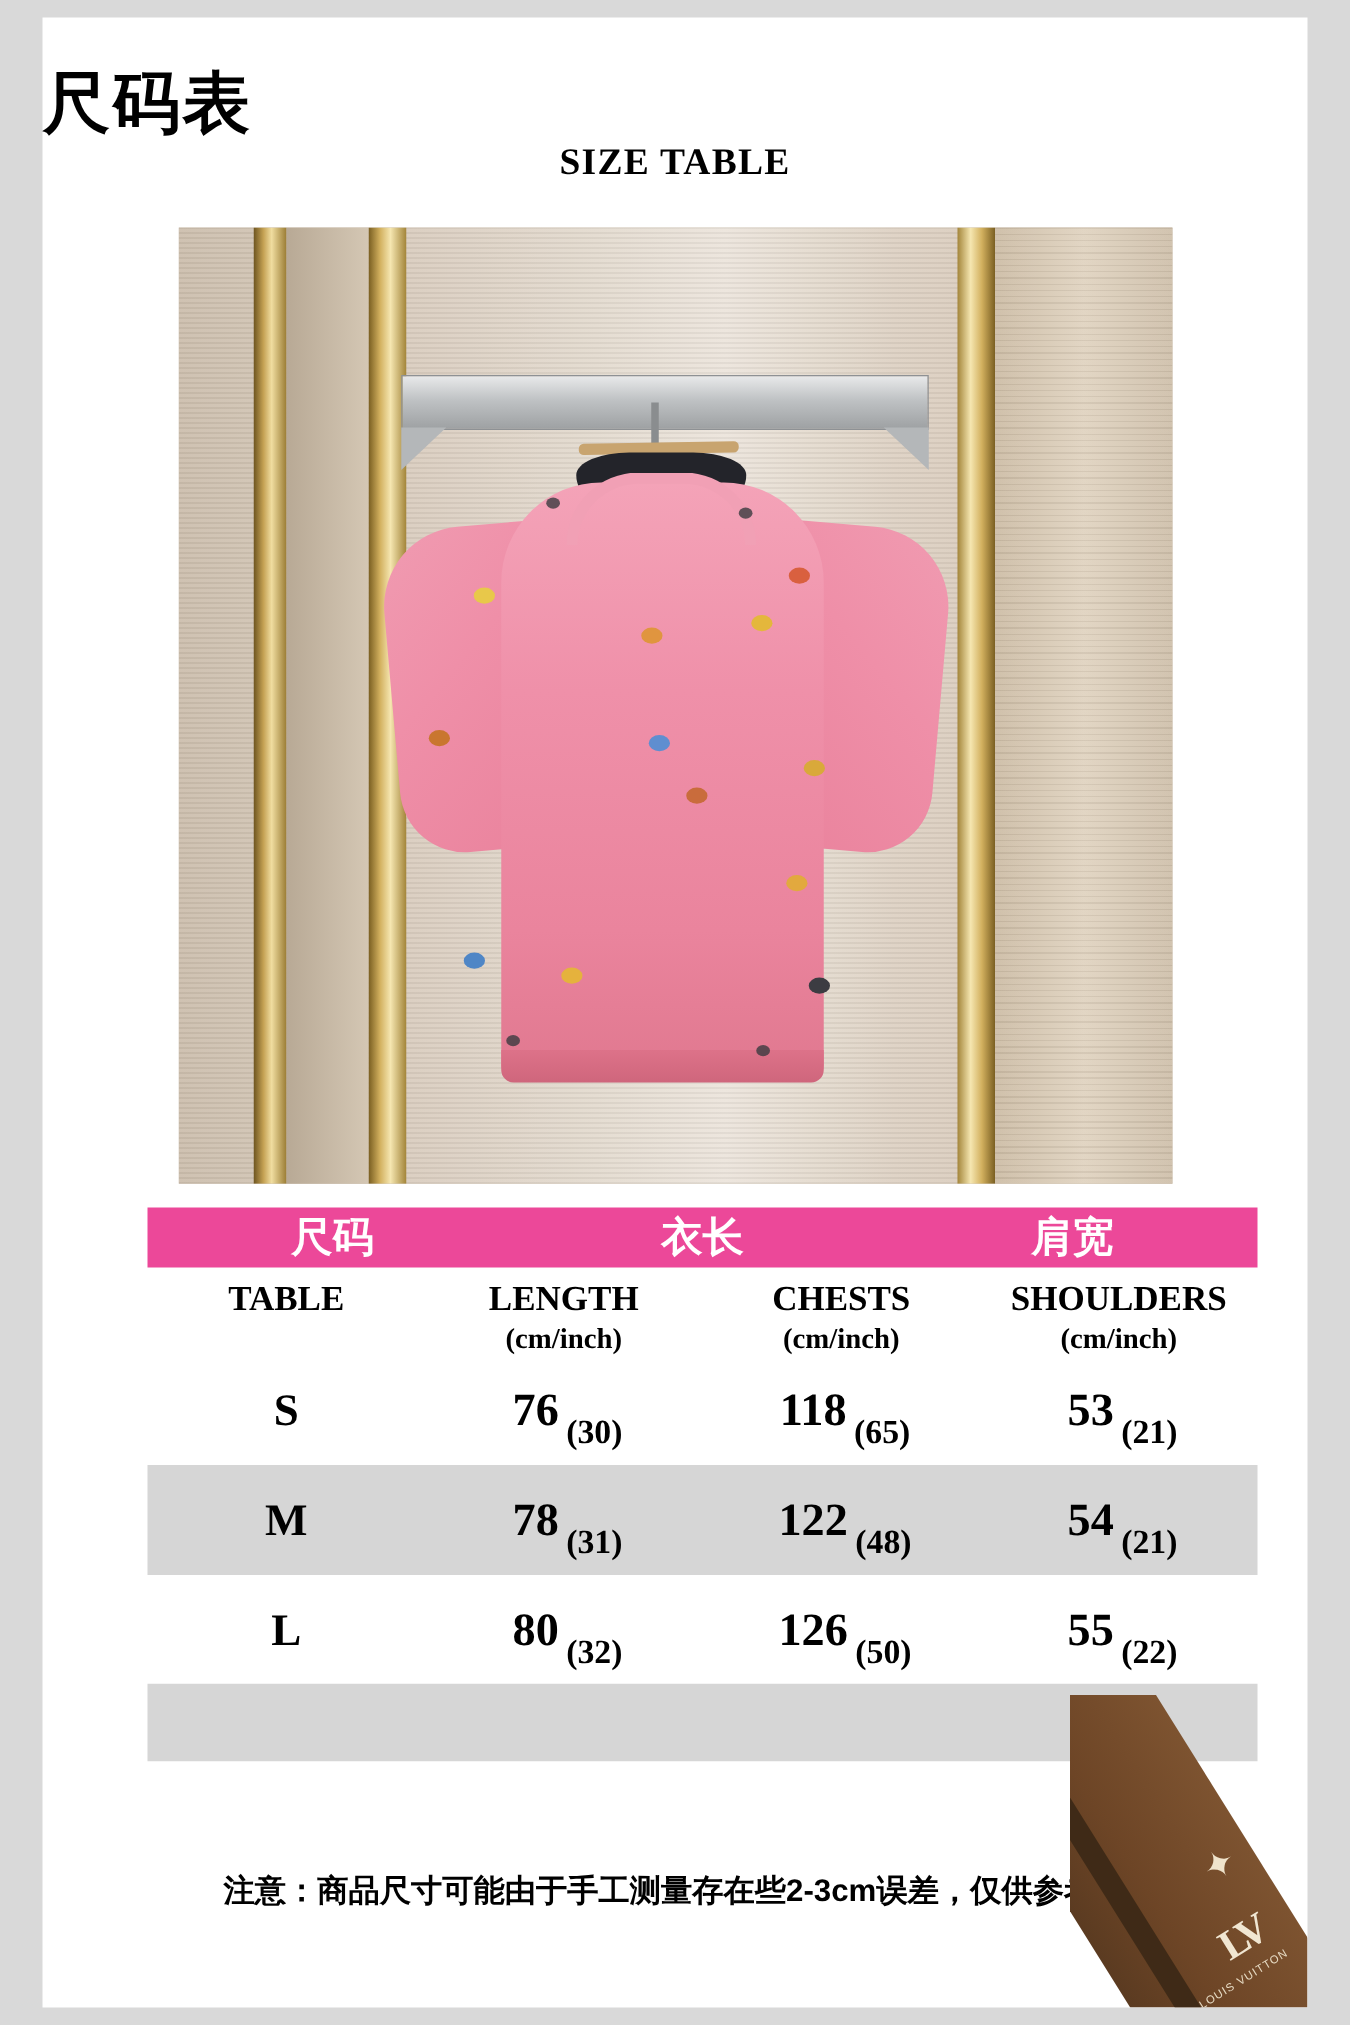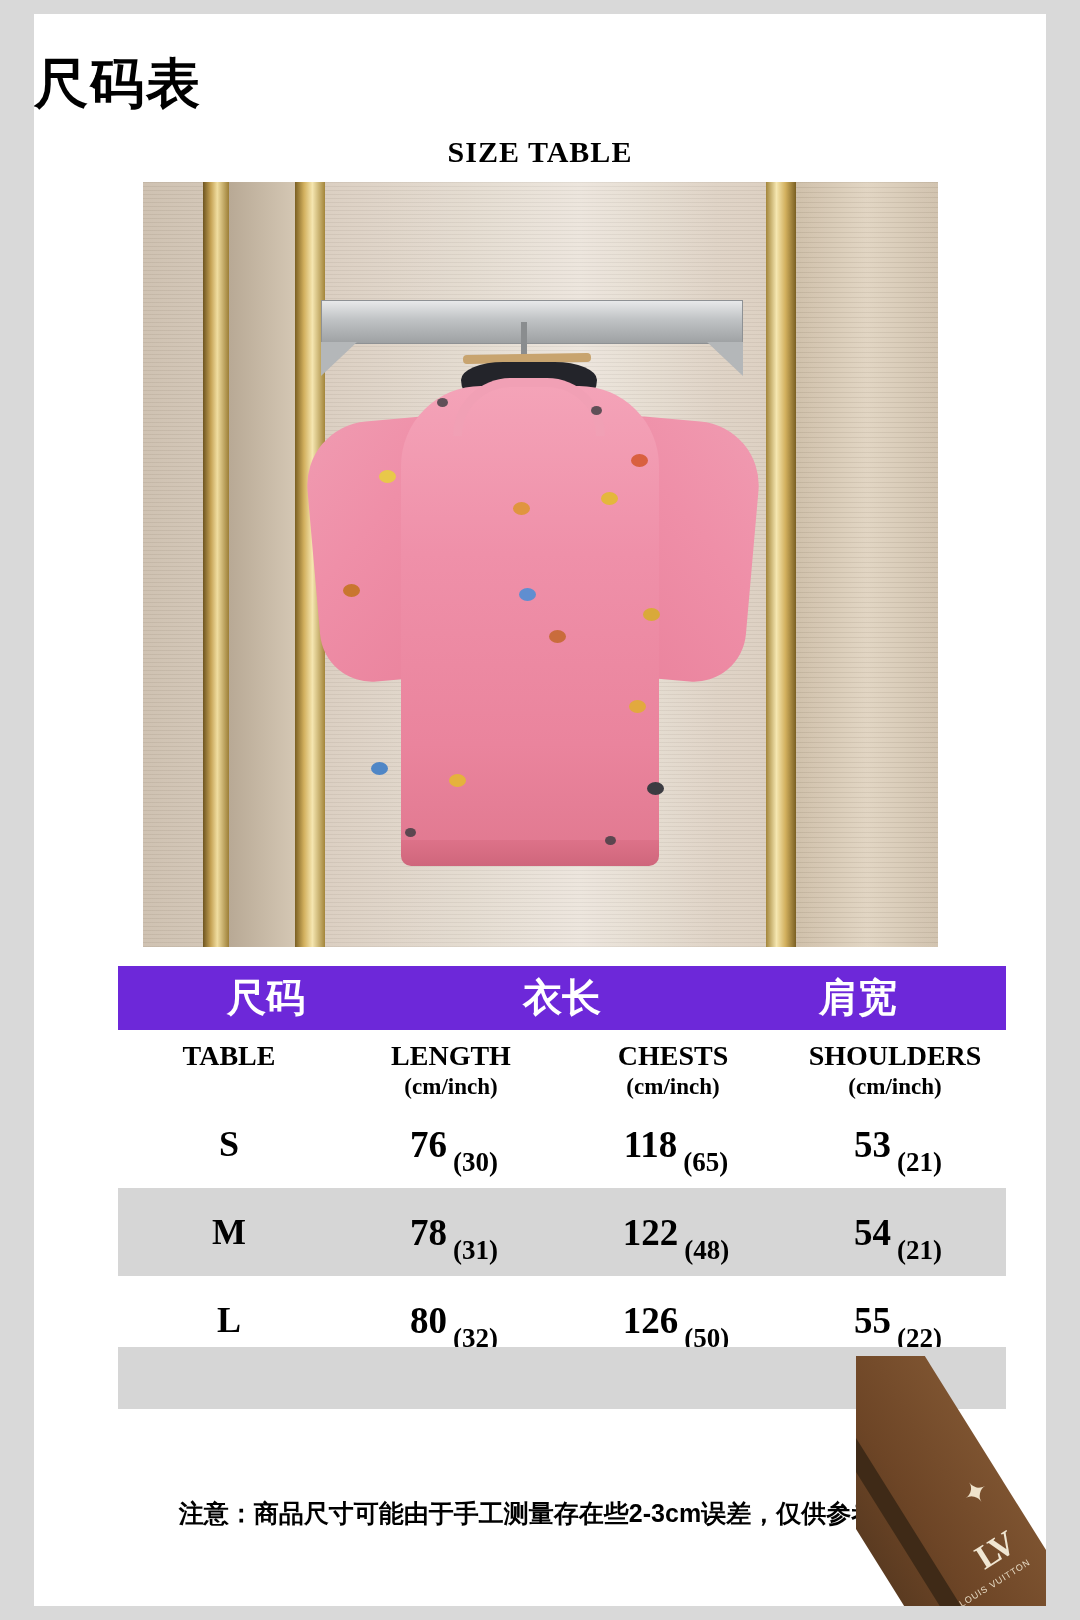--- a/index.html
+++ b/index.html
@@ -33,21 +33,20 @@
     margin-top: 40px;
     line-height: 1.1;
   }
   .title-en {
     text-align: center;
     font-family: "Liberation Serif", serif;
     font-weight: bold;
     font-size: 30px;
     letter-spacing: 1px;
     color: #000;
-    margin-top: 22px;
   }
   
   .photo {
     position: absolute;
     left: 109px;
     top: 168px;
     width: 795px;
     height: 765px;
     overflow: hidden;
     background: #cfc4b4;
@@ -178,26 +177,26 @@
   }
   
   .table {
     position: absolute;
     left: 84px;
     top: 952px;
     width: 888px;
   }
   .hdr {
     display: flex;
-    background: #6d28d9;
+    background: #ec4899;
     color: #ffffff;
     font-family: "Liberation Sans", sans-serif;
     font-weight: bold;
-    font-size: 39px;
-    height: 64px;
+    font-size: 33px;
+    height: 48px;
     align-items: center;
   }
   .hdr > div, .sub > div, .row > div {
     flex: 1 1 0;
     text-align: center;
   }
   .sub {
     display: flex;
     color: #000;
     font-family: "Liberation Serif", serif;

